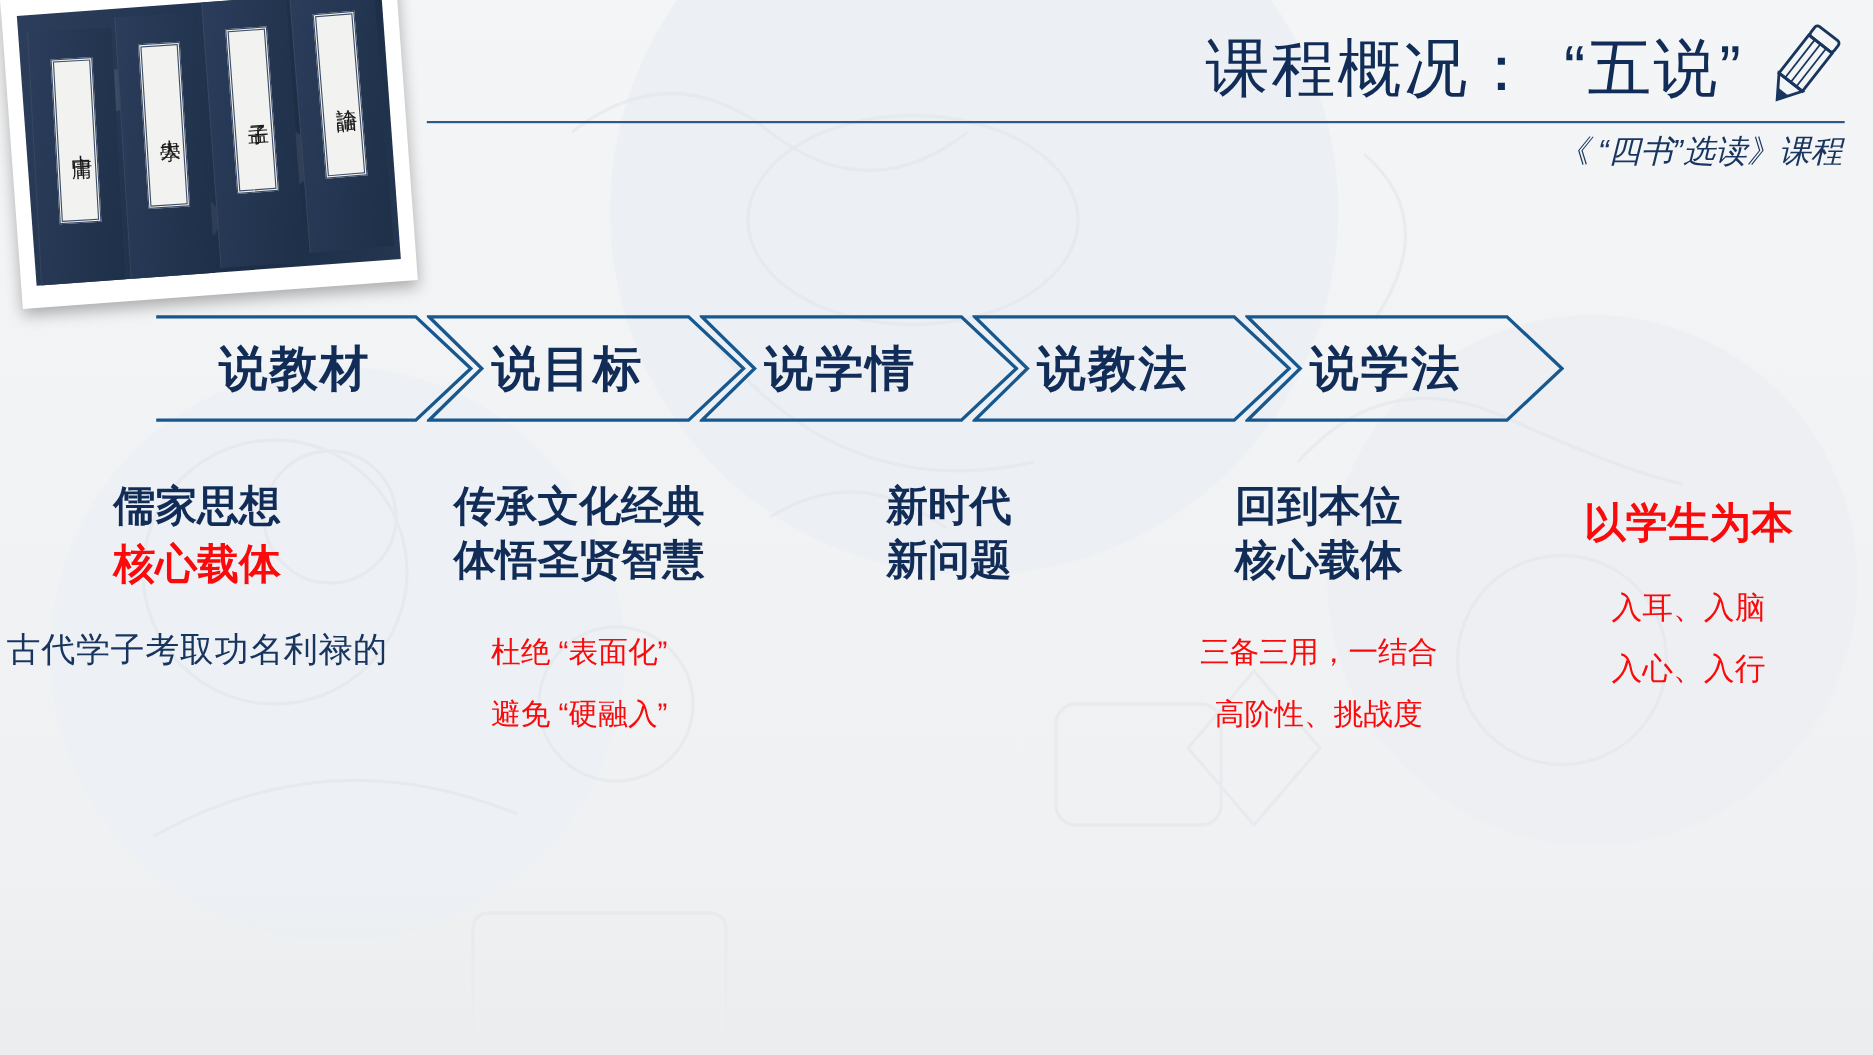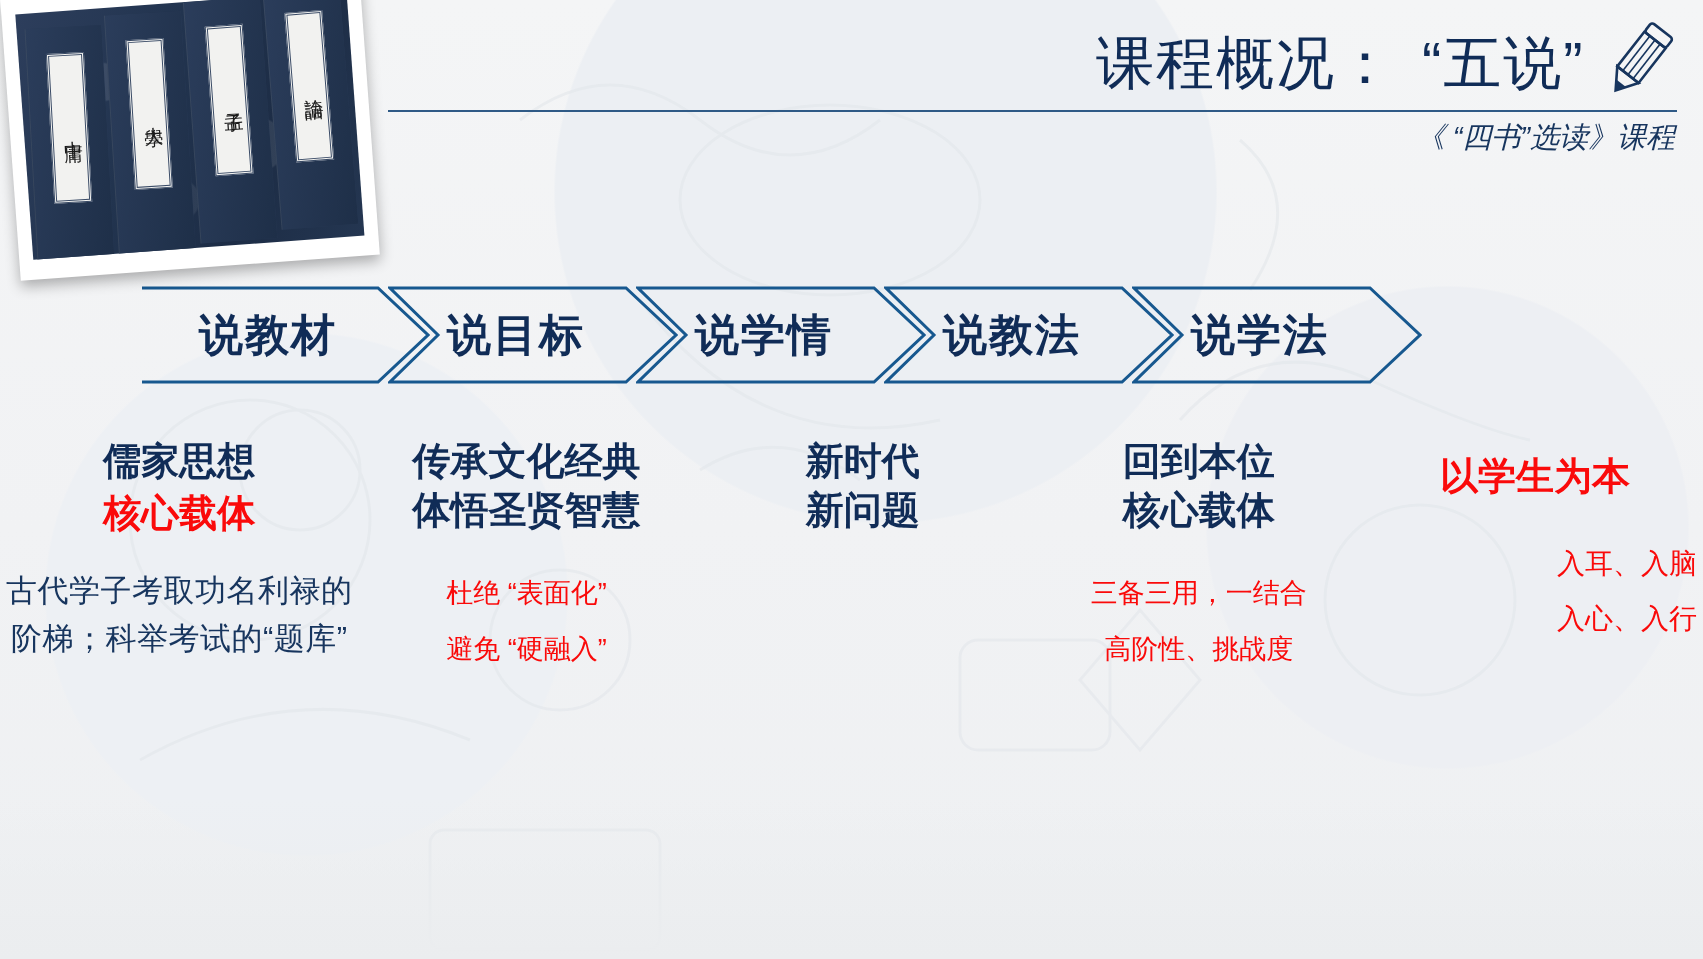--- a/index.html
+++ b/index.html
@@ -125,21 +125,21 @@
   .col .headline .navy{color:#102c57;display:block;font-family:Liberation Mono, monospace;}
   .col .headline .red{color:#fa0a0a;display:block;}
   .col .body{margin-top:36px;}
   .col .line{
     font-size:27px;line-height:1.55;white-space:nowrap;
   }
   .col .line.navy{color:#17355e;}
   .col .line.red{color:#fa0a0a;}
   .col.c1 .body .line{font-size:31px;letter-spacing:.5px;}
   .col.c5 .headline{margin-top:12px;}
-  .col.c5 .body{margin-top:41px;text-align:right;}
+  .col.c5 .body{margin-top:30px;}
   .col.c5 .line{font-size:28px;}
   .col.c1 .body{margin-top:30px;}
   .col.c2 .body .line{margin-bottom:14px;}
   .col.c3 .body .line{margin-bottom:12px;}
   .col.c4 .body .line{margin-bottom:14px;}
   .col.c5 .body .line{margin-bottom:12px;}
 </style>
 </head>
 <body>
 
@@ -237,21 +237,20 @@
 
 <div class="cols">
 
   <div class="col c1">
     <div class="headline">
       <span class="navy">儒家思想</span>
       <span class="red">核心载体</span>
     </div>
     <div class="body">
       <div class="line navy">古代学子考取功名利禄的</div>
-      <div class="line navy">阶梯；科举考试的“题库”</div>
     </div>
   </div>
 
   <div class="col c2">
     <div class="headline">
       <span class="navy">传承文化经典</span>
       <span class="navy">体悟圣贤智慧</span>
     </div>
     <div class="body">
       <div class="line red">杜绝 “表面化”</div>

